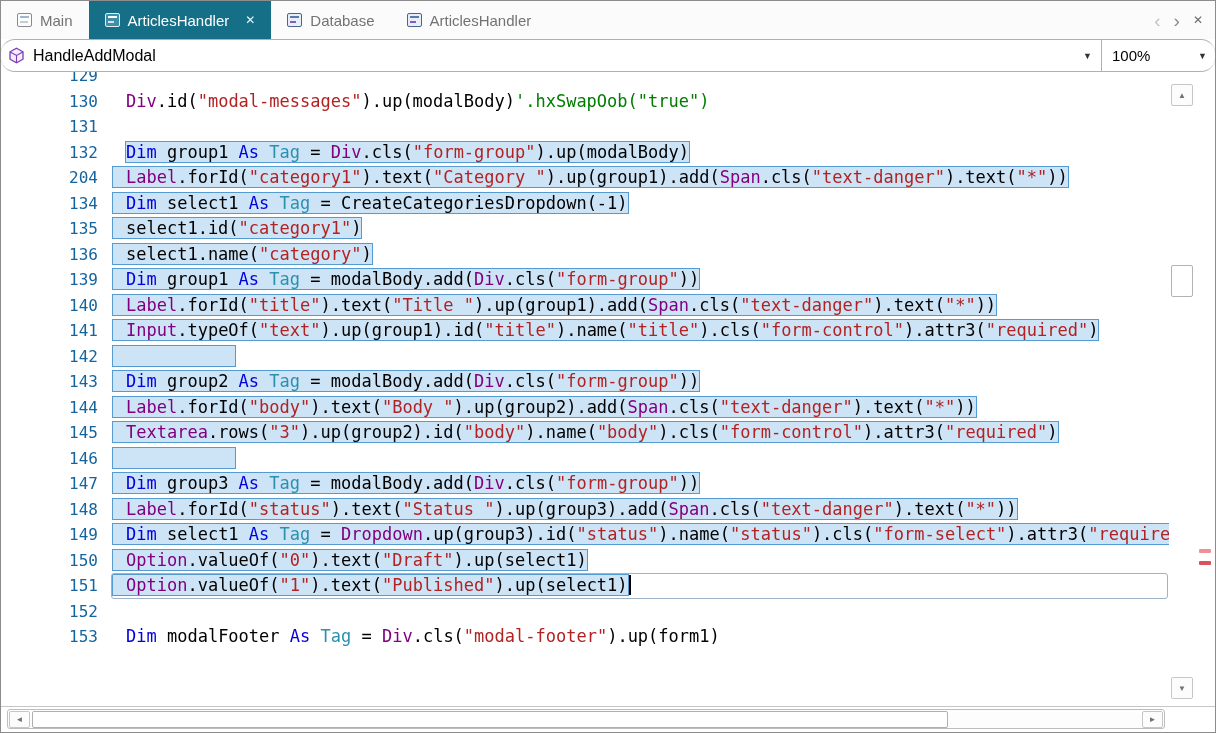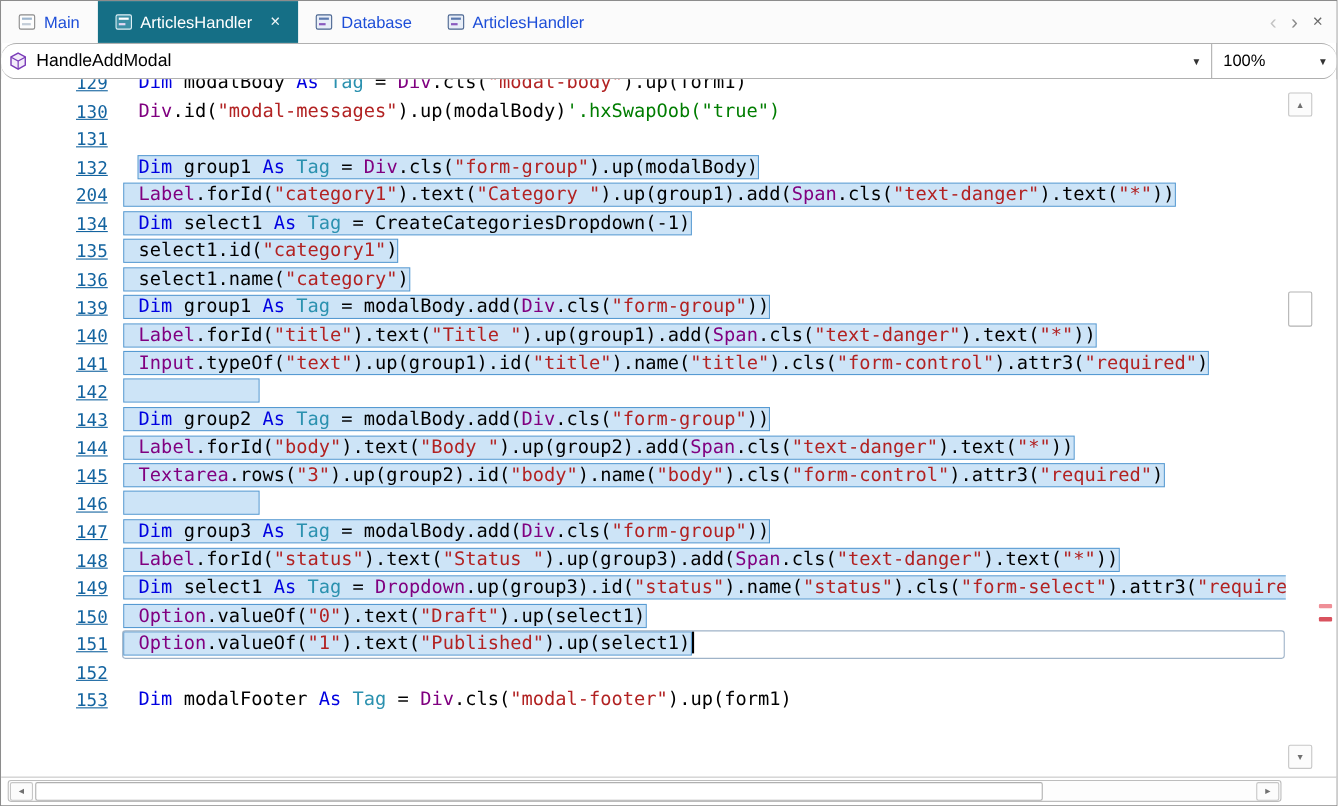--- a/index.html
+++ b/index.html
@@ -2,21 +2,21 @@
 <html><head>
 <meta charset="utf-8">
 <style>
   html,body{margin:0;padding:0;background:#e6e6e6;}
   .window{width:1216px;height:733px;border:1px solid #8c8c8c;box-sizing:border-box;background:#fff;
     overflow:hidden;font-family:"Liberation Sans",sans-serif;position:relative;}
 
   
   .tabbar{display:flex;height:38px;background:#fbfbfb;align-items:stretch;}
   .tabs{display:flex;}
-  .tab{display:flex;align-items:center;gap:8px;padding:0 16px;font-size:15px;color:#1d4ed8;cursor:default;}
+  .tab{display:flex;align-items:center;gap:8px;padding:0 16px;font-size:15px;color:#737373;cursor:default;}
   .tab.active{background:#156f86;color:#fff;}
   .tab-x{font-size:12px;margin-left:8px;color:#eef6f8;}
   .tab-icon{width:15px;height:14px;border:1px solid #49648f;background:#e8eef8;border-radius:2px;position:relative;flex:none;box-sizing:border-box;}
   .tab-icon::before{content:'';position:absolute;left:2px;right:2px;top:2px;height:2px;background:#5b79ae;}
   .tab-icon::after{content:'';position:absolute;left:2px;width:6px;top:7px;height:2px;background:#8a5bbf;}
   .tab-icon.form{border-color:#8a8a8a;background:#fdfdfd;}
   .tab-icon.form::before{background:#9fb6ce;}
   .tab-icon.form::after{background:#c3cdd8;width:8px;}
   .tab.active .tab-icon{border-color:#dff0f5;background:#3d90a6;}
   .tab.active .tab-icon::before{background:#fff;}
@@ -36,21 +36,21 @@
   .zoom-combo{width:114px;border-left:1px solid #b0b0b0;display:flex;align-items:center;
     padding:0 8px 0 10px;box-sizing:border-box;font-size:15px;color:#000;}
   .zoom-combo .combo-arrow{margin-left:auto;}
   .cube{display:flex;align-items:center;}
 
   
   .editor{position:relative;overflow:hidden;height:634px;background:#fff;}
   .code-scroll{margin:-9px 46px 0 0;overflow:hidden;}
   .code-row{display:flex;height:25.5px;position:relative;}
   .gut{flex:none;width:97px;text-align:right;font-family:"DejaVu Sans Mono",monospace;
-    font-size:16px;line-height:25.5px;color:#1464a0;text-decoration:underline;}
+    font-size:16px;line-height:25.5px;color:#1464a0;}
   .code-text{margin-left:15px;font-family:"DejaVu Sans Mono",monospace;font-size:17px;
     line-height:25.5px;white-space:pre;}
   .tk-k{color:#0000e0;}  
   .tk-t{color:#2b91af;}  
   .tk-o{color:#800080;}  
   .tk-s{color:#b22222;}  
   .tk-c{color:#007d00;}  
   .tk-p{color:#000;}     
   .sel{background:#cde4f7;outline:1px solid #569ad2;}
   .sel-empty{display:inline-block;width:122px;height:20px;vertical-align:-4px;}
@@ -127,21 +127,20 @@
     <div class="zoom-combo">
       <span>100%</span>
       <span class="combo-arrow">▼</span>
     </div>
   </div>
 
   <div class="editor">
     <div class="code-scroll" id="code-lines">
         <div class="code-row">
           <span class="gut">129</span>
-          <span class="code-text"><span class="ind"></span><span class="tk-k">Dim</span><span class="tk-p"> modalBody </span><span class="tk-k">As</span><span class="tk-p"> </span><span class="tk-t">Tag</span><span class="tk-p"> = </span><span class="tk-o">Div</span><span class="tk-p">.cls(</span><span class="tk-s">"modal-body"</span><span class="tk-p">).up(form1)</span></span>
         </div>
         <div class="code-row">
           <span class="gut">130</span>
           <span class="code-text"><span class="ind"></span><span class="tk-o">Div</span><span class="tk-p">.id(</span><span class="tk-s">"modal-messages"</span><span class="tk-p">).up(modalBody)</span><span class="tk-c">'.hxSwapOob("true")</span></span>
         </div>
         <div class="code-row">
           <span class="gut">131</span>
           <span class="code-text"></span>
         </div>
         <div class="code-row">

